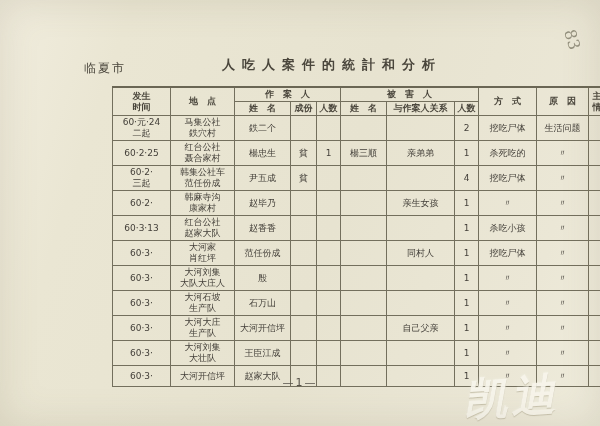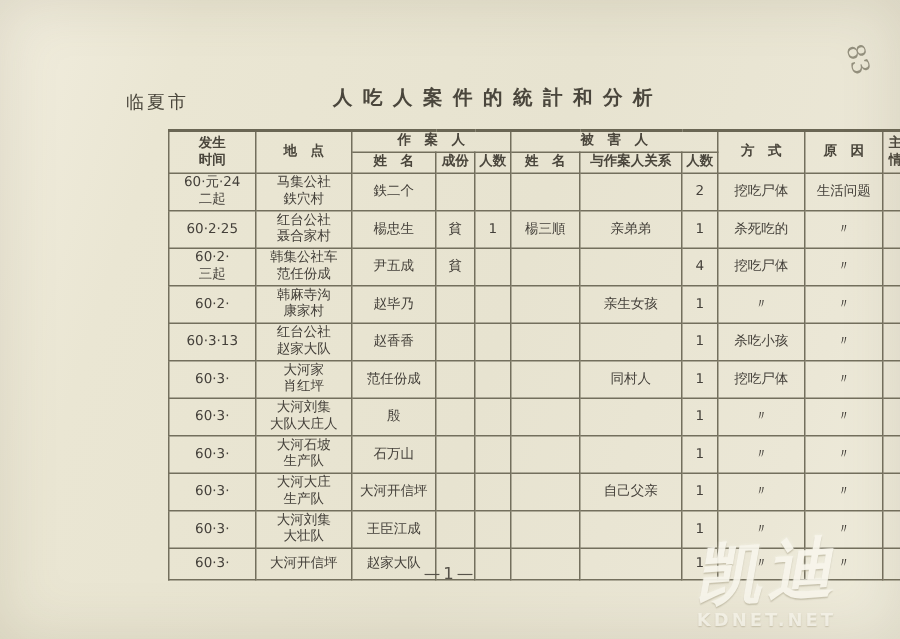--- a/index.html
+++ b/index.html
@@ -291,16 +291,15 @@
       <td></td>
       <td></td>
     </tr>
   </tbody>
   </table>
 
   <div class="page-number">—1—</div>
 
   <div class="watermark">
     <span class="wm-logo">凯迪</span>
-    <span class="wm-url">KDNET.NET</span>
   </div>
 
 </div>
 
 </body></html>

